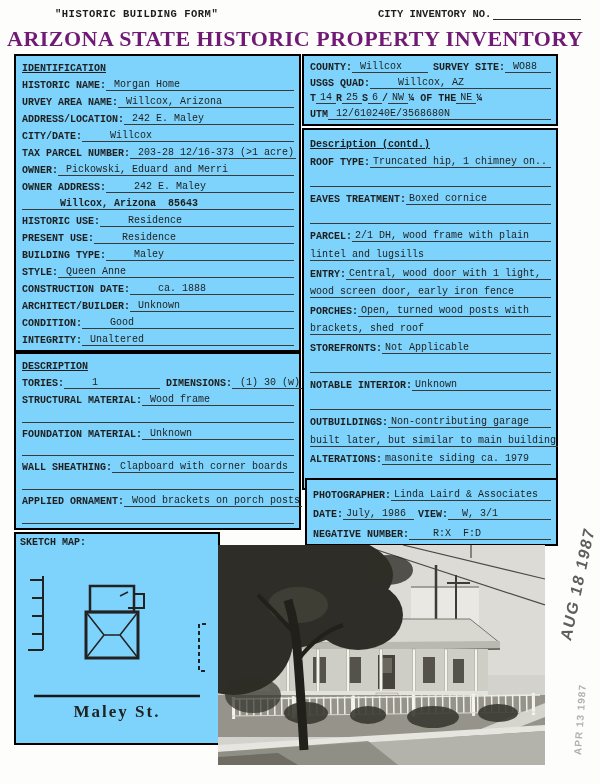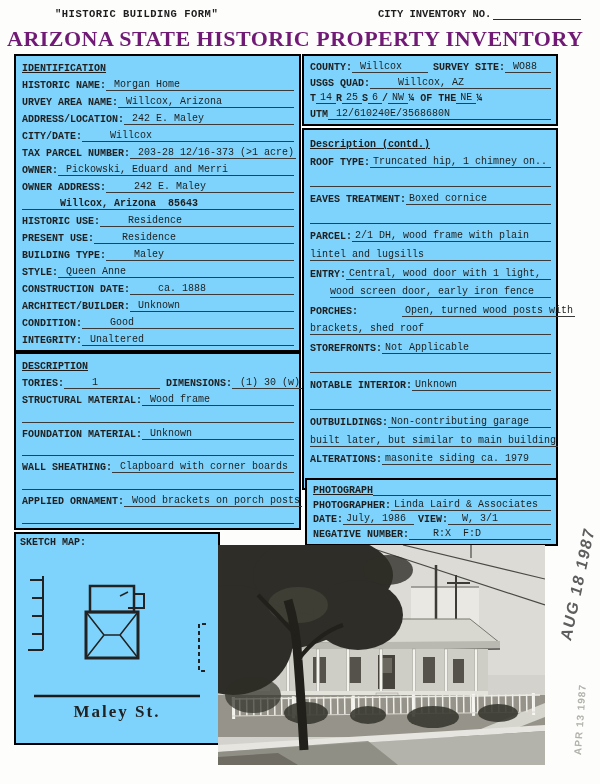--- a/index.html
+++ b/index.html
@@ -219,25 +219,25 @@
         <span class="fval" style="padding-left:3px;">2/1 DH, wood frame with plain</span>
       </div>
     <div class="row">
         <span class="fval" style="padding-left:0;">lintel and lugsills</span>
       </div>
     <div class="row">
         <span class="lb">ENTRY:</span>
         <span class="fval" style="padding-left:3px;">Central, wood door with 1 light,</span>
       </div>
     <div class="row">
-        <span class="fval" style="padding-left:0;margin-left:20px;">wood screen door, early iron fence</span>
+        <span class="fval" style="padding-left:0;">wood screen door, early iron fence</span>
       </div>
     <div class="row">
         <span class="lb">PORCHES:</span>
-        <span class="fval" style="padding-left:3px;margin-left:44px;">Open, turned wood posts with</span>
+        <span class="fval" style="padding-left:3px;">Open, turned wood posts with</span>
       </div>
     <div class="row">
         <span class="fval" style="padding-left:0;">brackets, shed roof</span>
       </div>
     <div class="row">
         <span class="lb">STOREFRONTS:</span>
         <span class="fval" style="padding-left:3px;">Not Applicable</span>
       </div>
     <div class="row">
         <span class="fval"></span>
@@ -259,24 +259,20 @@
     <div class="row">
         <span class="lb">ALTERATIONS:</span>
         <span class="fval" style="padding-left:3px;">masonite siding ca. 1979</span>
       </div>
     <div class="row">
         <span class="fval"></span>
       </div>
   </section>
 
   <section class="box photo-box">
-    <div class="row">
-        <span class="st">PHOTOGRAPH</span>
-        <span class="fval"></span>
-      </div>
     <div class="row">
       <span class="lb">PHOTOGRAPHER:</span>
       <span class="fval" style="padding-left:3px;">Linda Laird &amp; Associates</span>
     </div>
     <div class="row">
       <span class="lb">DATE:</span>
       <span class="fval fix70" style="padding-left:3px;">July, 1986</span>
       <span class="lb" style="padding-left:4px;">VIEW:</span>
       <span class="fval" style="padding-left:14px;">W, 3/1</span>
     </div>

